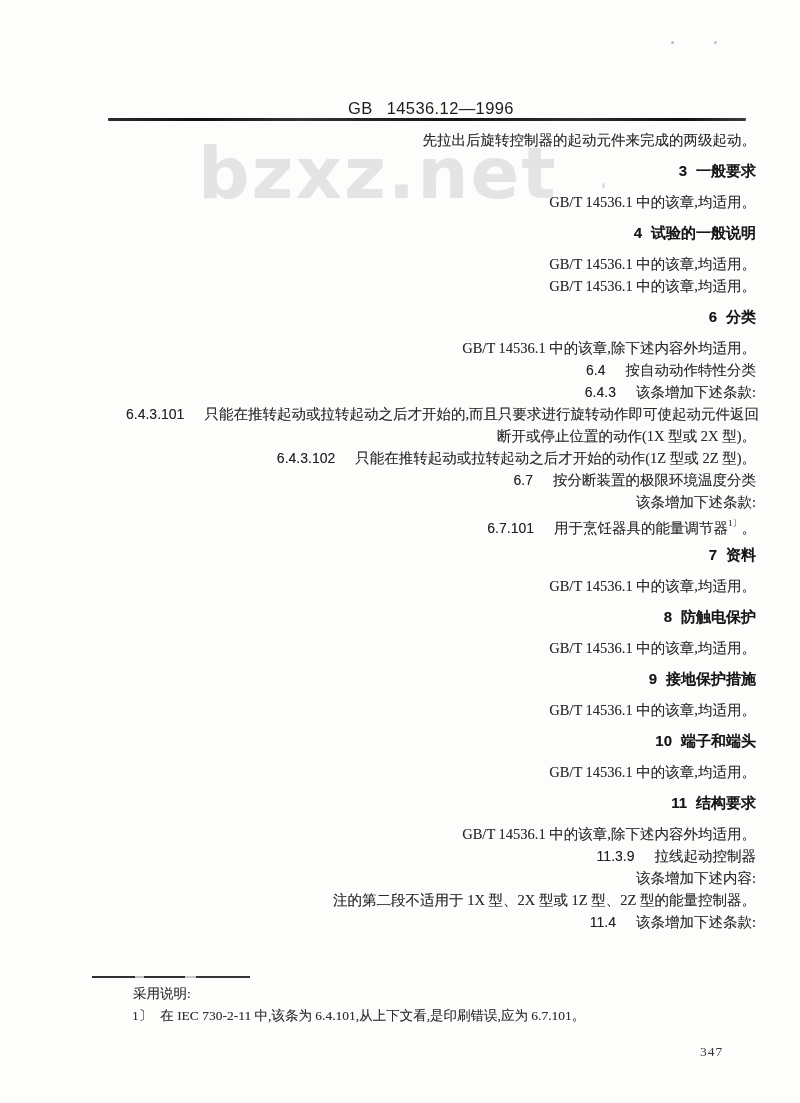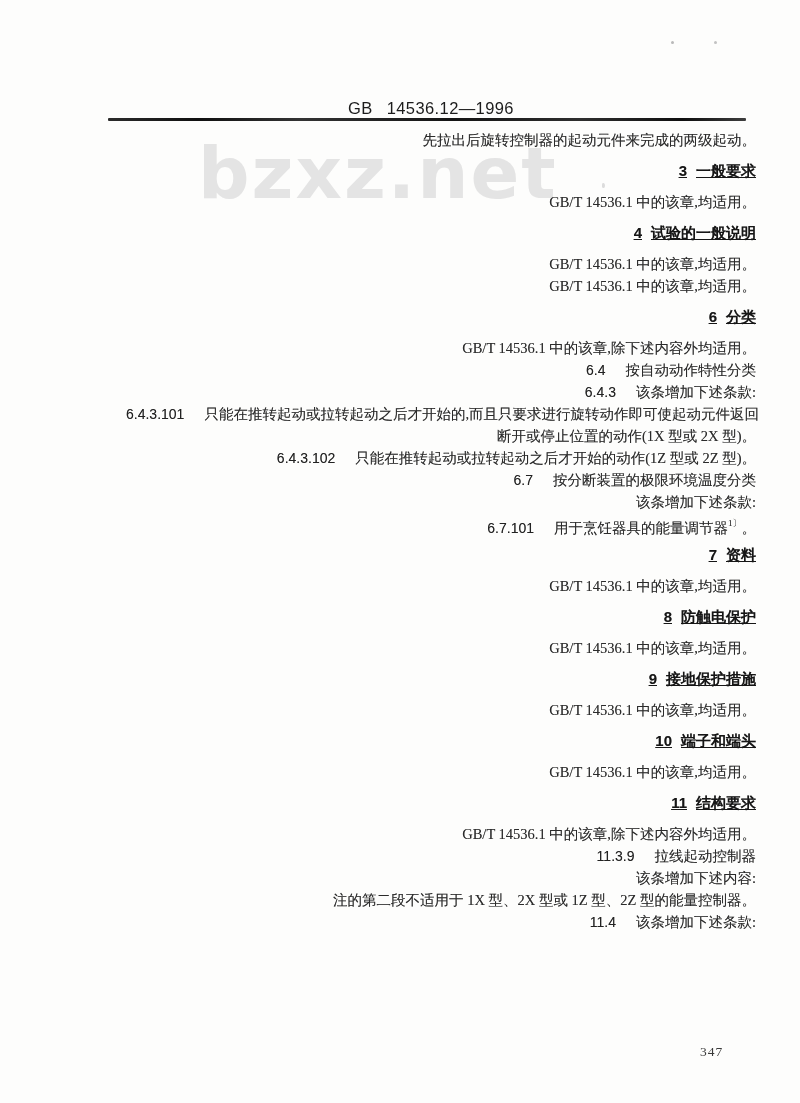--- a/index.html
+++ b/index.html
@@ -69,21 +69,20 @@
     text-shadow: 0 0 0.4px rgba(0,0,0,0.35);
     text-align: right;
   }
   .line { height: 22px; line-height: 22px; white-space: nowrap; }
   .line.h {
     margin: 9px 0;
     font-family: "Liberation Sans", "DejaVu Sans", sans-serif;
     font-weight: 700;
     font-size: 15px;
     color: #161616;
-    text-decoration: underline;
   }
   .h .num { padding-right: 9px; }
   .para { padding-left: 27px; }
   .note { padding-left: 18px; }
   .clause .num, .clause_sup .num {
     font-family: "Liberation Sans", "DejaVu Sans", sans-serif;
     font-size: 14px;
     color: #222222;
     padding-right: 20px;
     margin-left: 20px;
@@ -162,15 +161,22 @@
       <div class="line h"><span class="num">10</span><span class="txt">端子和端头</span></div>
       <div class="line para">GB/T 14536.1 中的该章,均适用。</div>
       <div class="line h"><span class="num">11</span><span class="txt">结构要求</span></div>
       <div class="line para">GB/T 14536.1 中的该章,除下述内容外均适用。</div>
       <div class="line clause"><span class="num">11.3.9</span><span class="txt">拉线起动控制器</span></div>
       <div class="line note">该条增加下述内容:</div>
       <div class="line note">注的第二段不适用于 1X 型、2X 型或 1Z 型、2Z 型的能量控制器。</div>
       <div class="line clause"><span class="num">11.4</span><span class="txt">该条增加下述条款:</span></div>
     </div>
 
+  <div class="footnote">
+    <div class="footnote-rule"></div>
+    <div class="footnote-label">采用说明:</div>
+    <div class="footnote-item">
+      <span class="fn-marker">1〕</span><span class="fn-text">在 IEC 730-2-11 中,该条为 6.4.101,从上下文看,是印刷错误,应为 6.7.101。</span>
+    </div>
+  </div>
 
   <div class="page-number">347</div>
 </div>
 
 </body></html>

